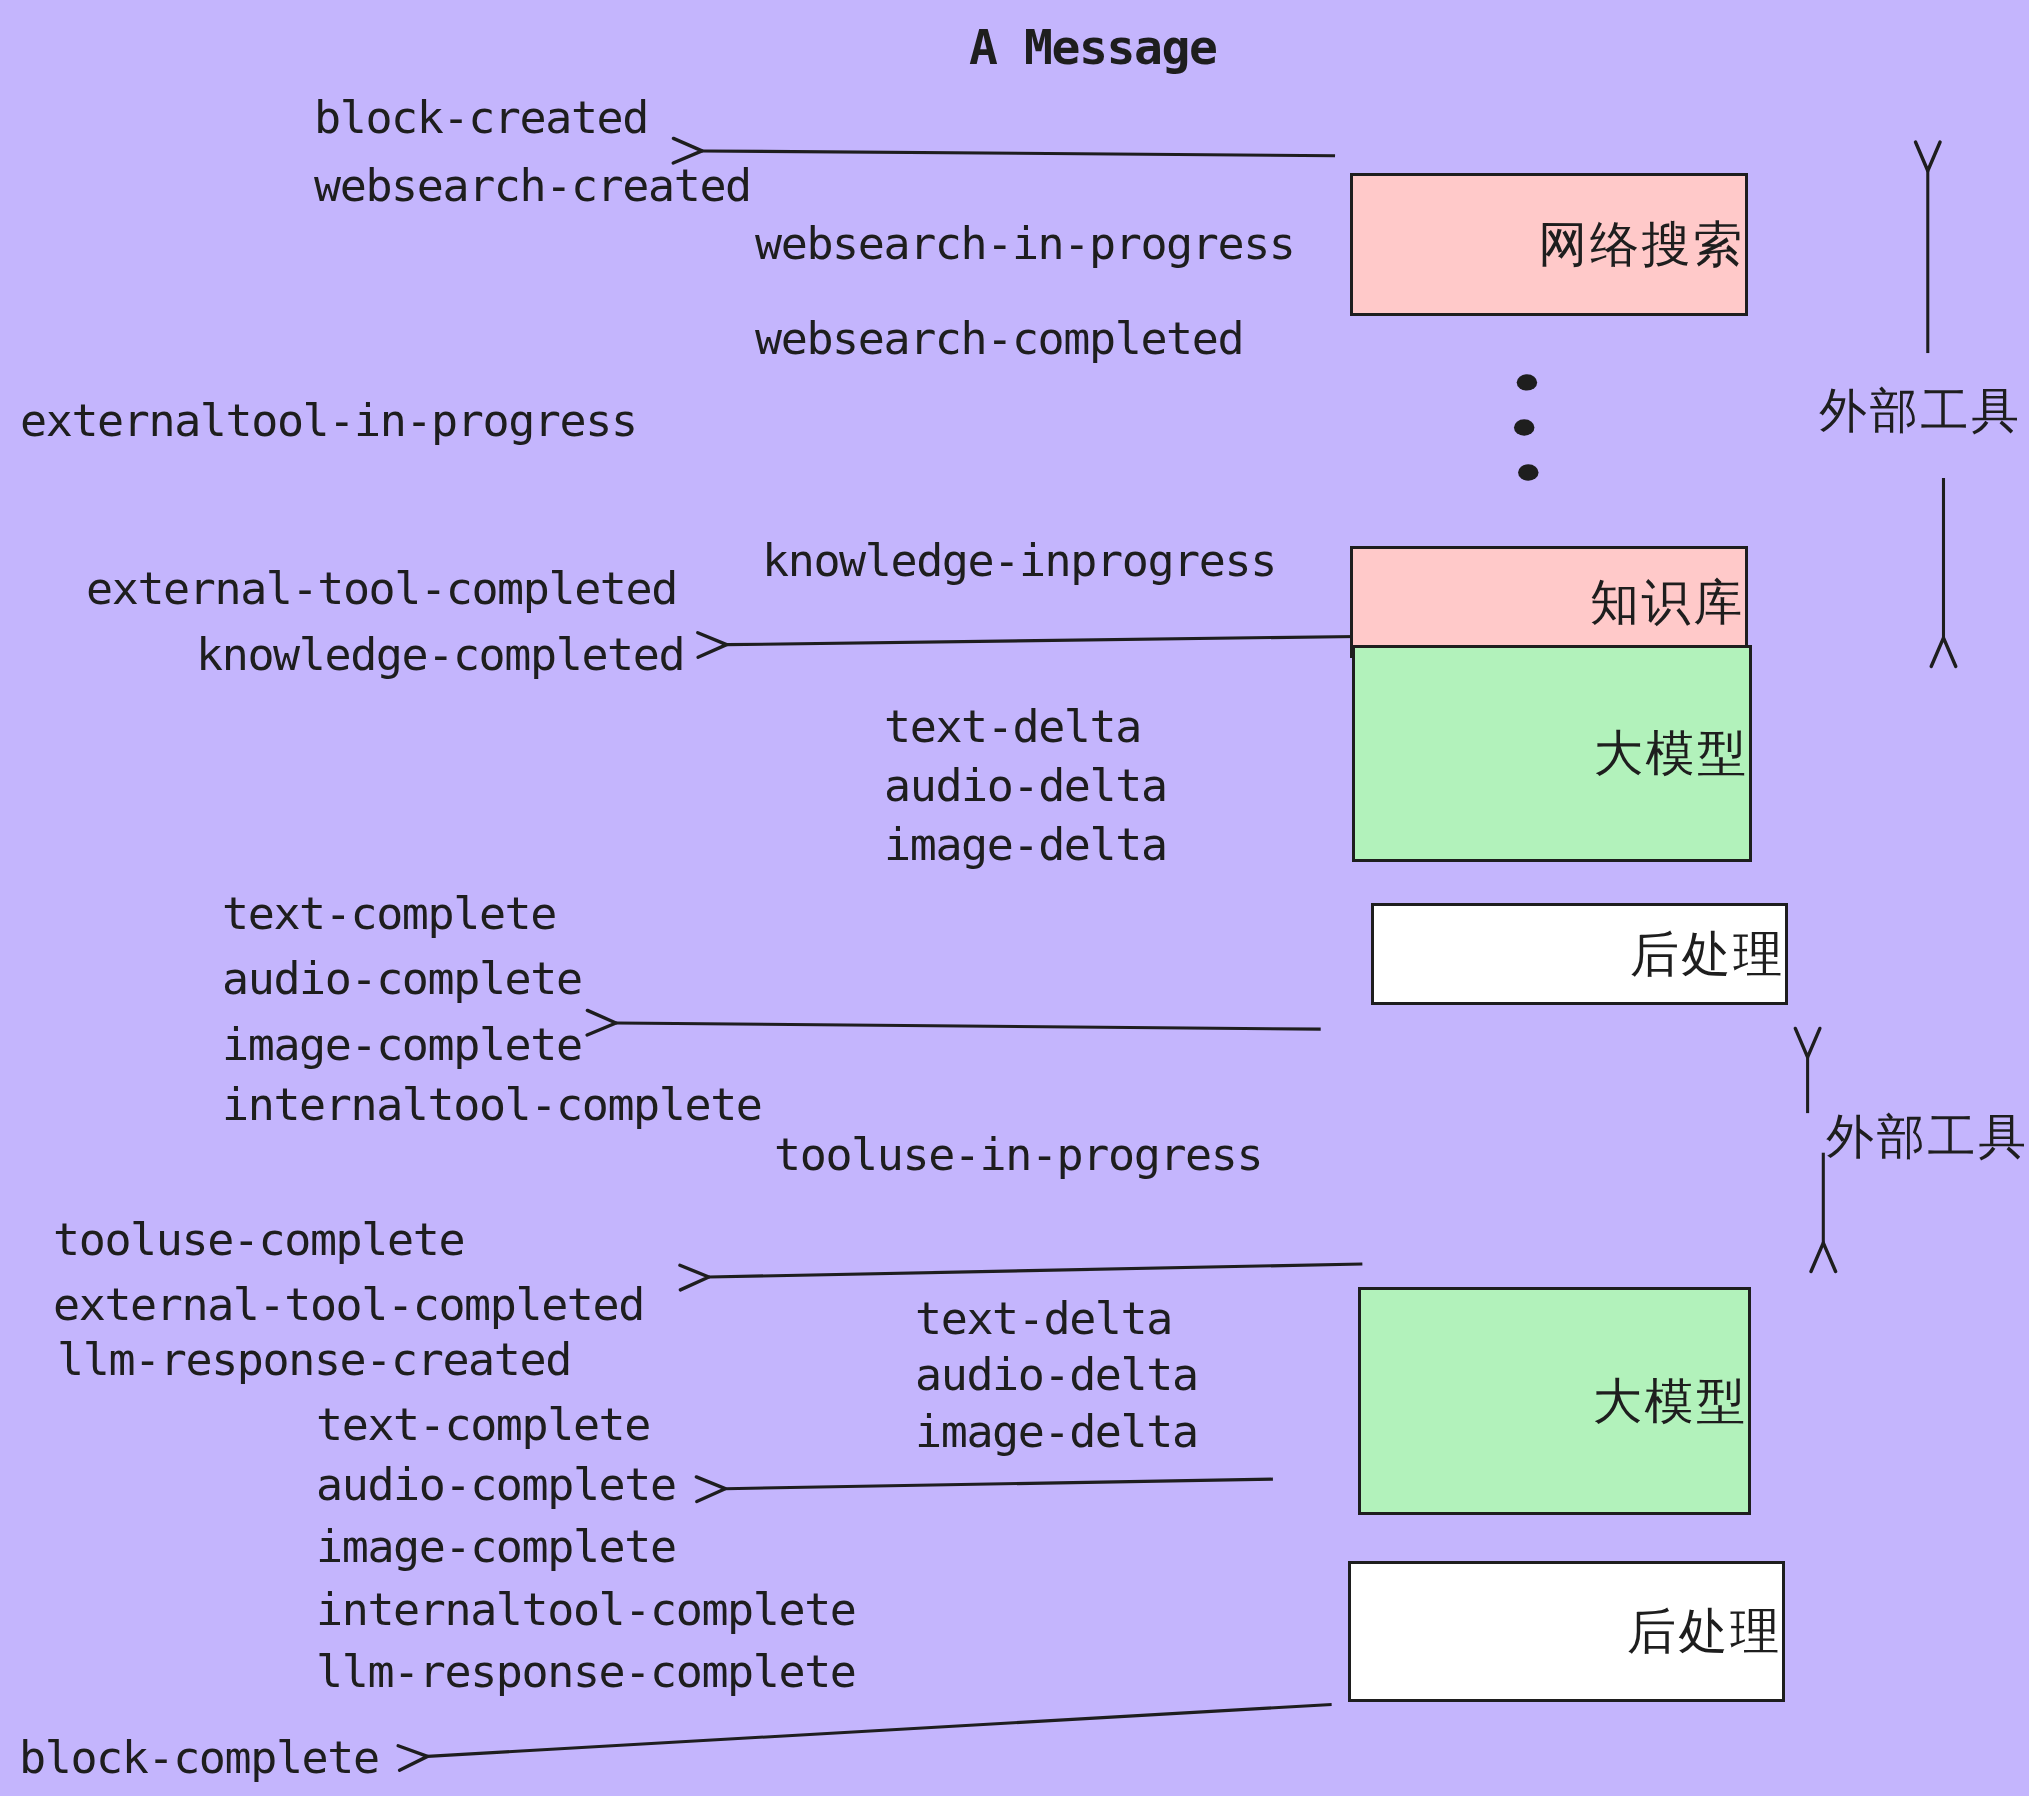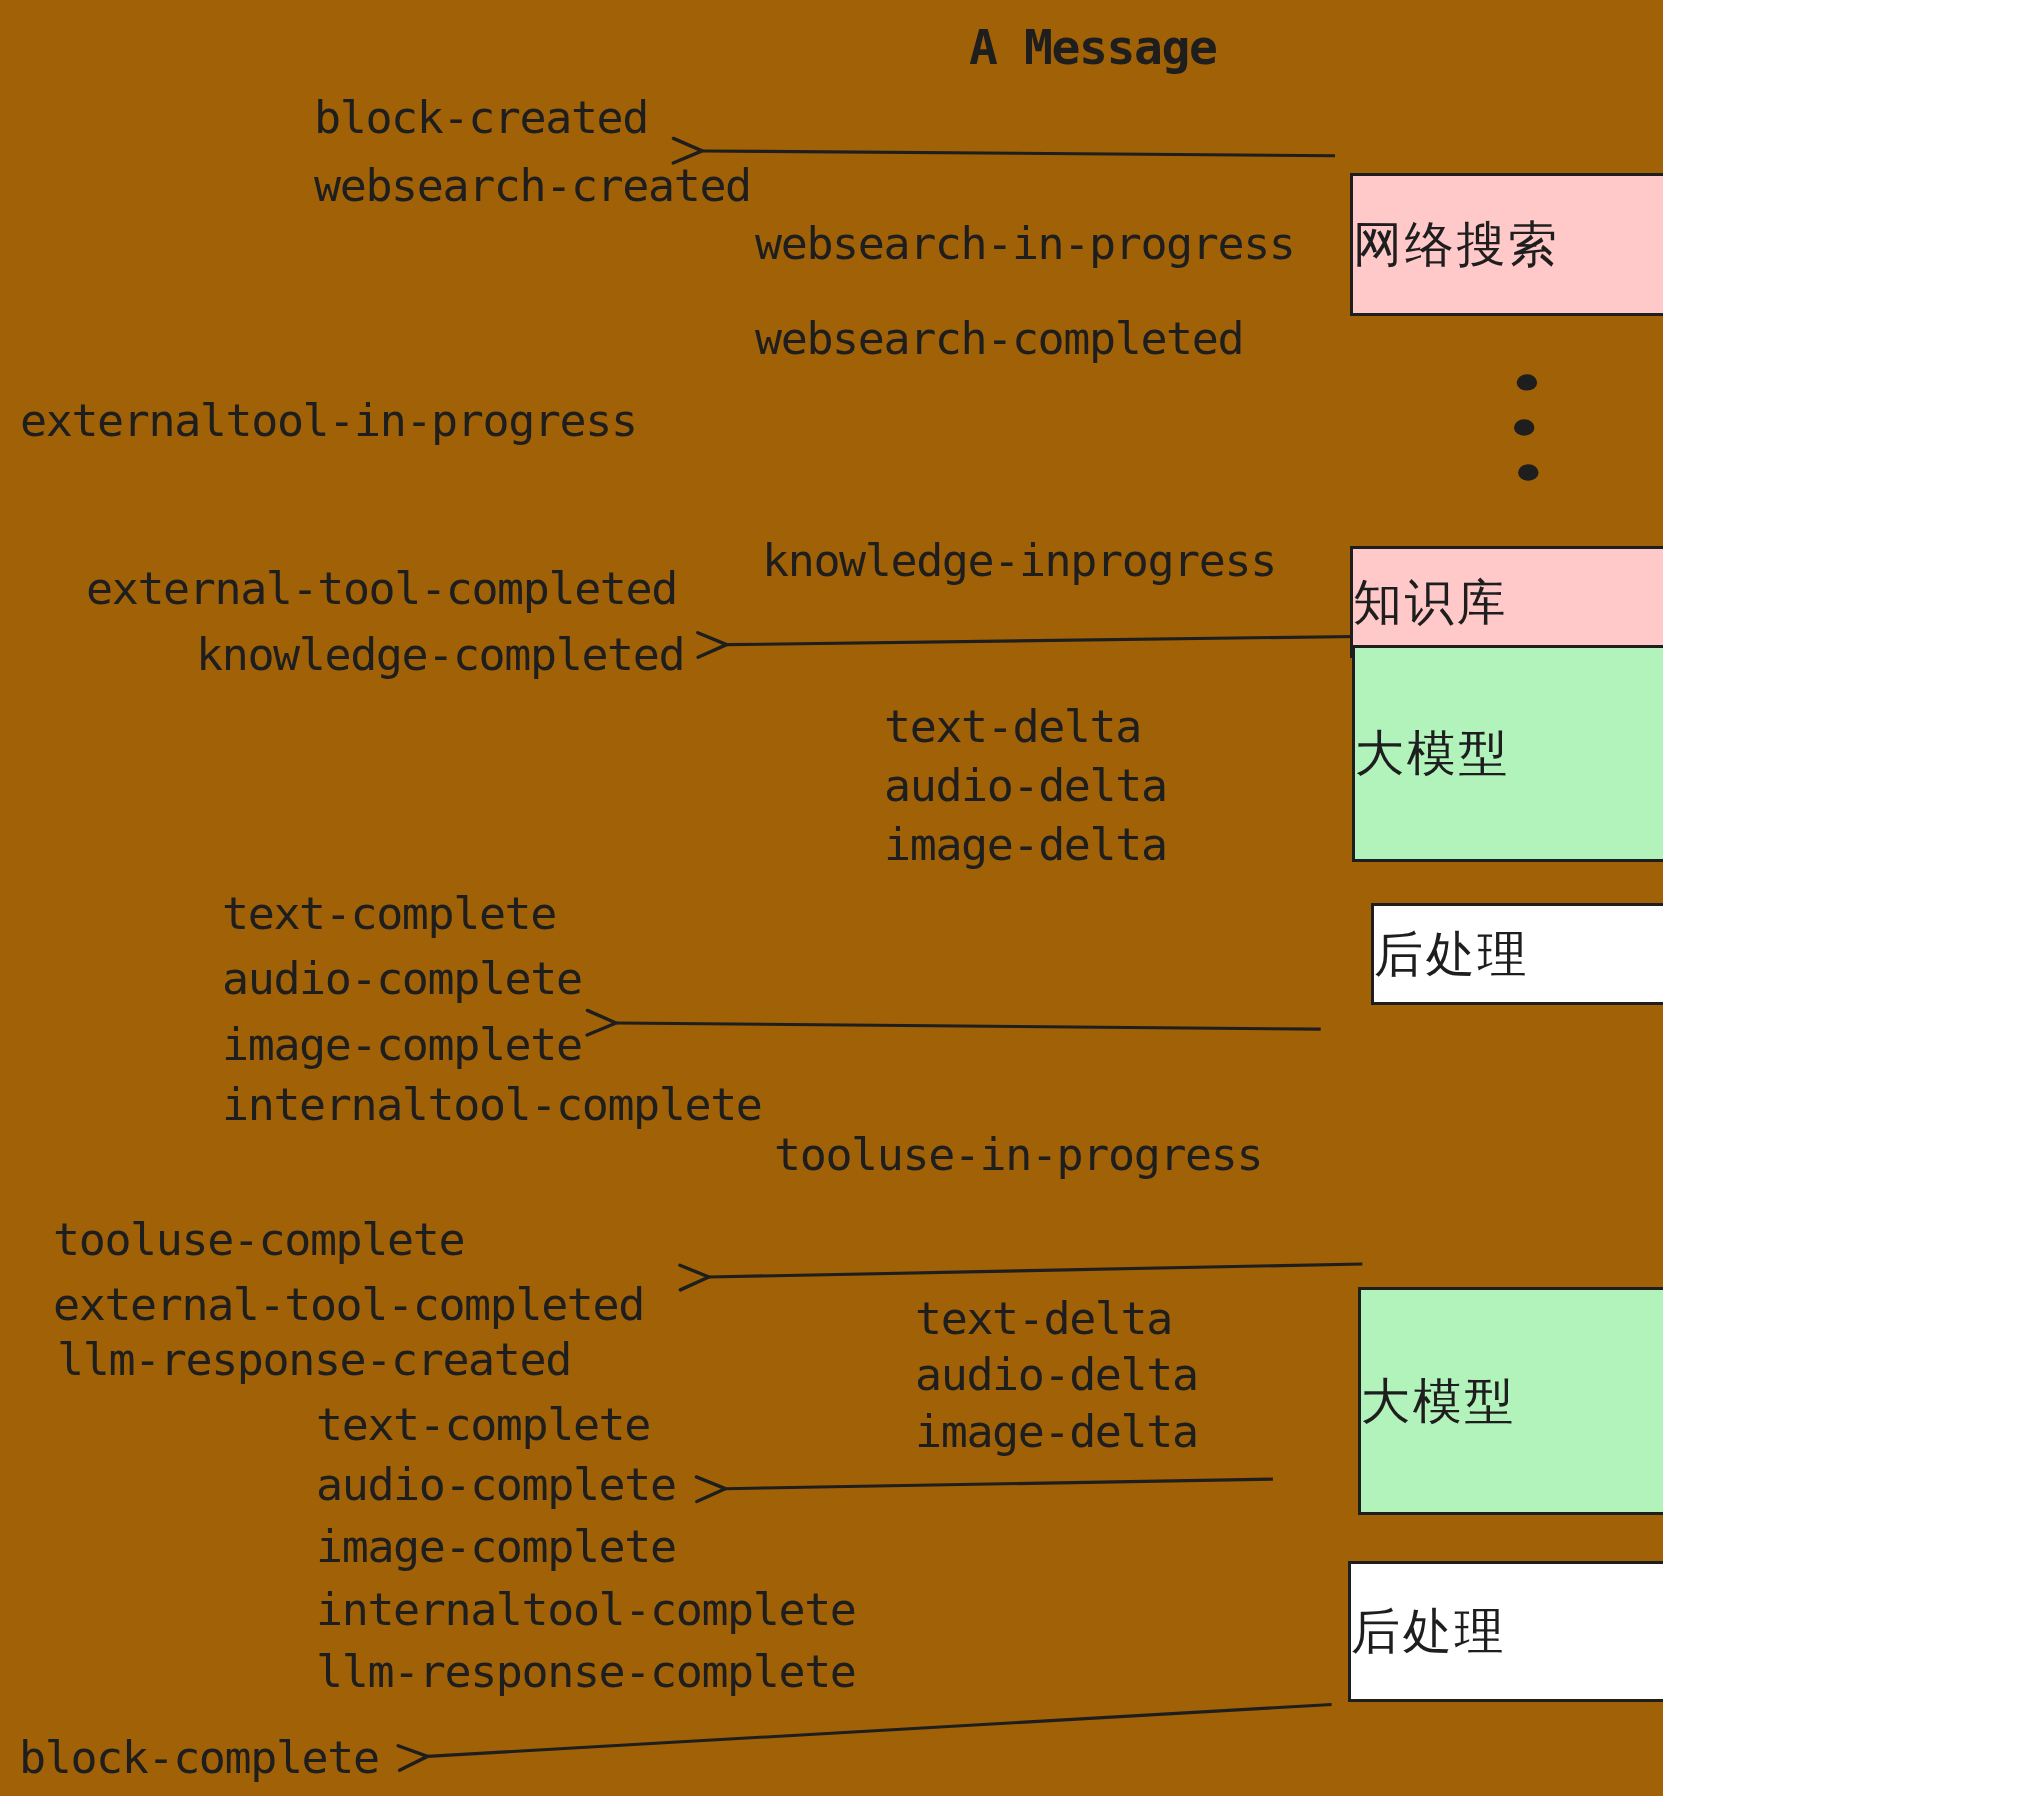--- a/index.html
+++ b/index.html
@@ -1,20 +1,20 @@
 <!DOCTYPE html>
 <html style="font-size:11px"><head>
 <meta charset="utf-8">
 <style>
   html,body{margin:0;padding:0;background:#ffffff;}
   .stage{
     position:relative;
-    width:1663px;
+    width:2029px;
     height:1796px;
-    background:#a16207;
+    background:#c4b5fd;
     overflow:hidden;
     font-family:"DejaVu Sans Mono","Liberation Mono",monospace;
     color:#1e1e1e;
   }
   .arrow-layer{
     position:absolute;
     left:0;top:0;
     width:2035px;height:1796px;
     pointer-events:none;
   }
@@ -34,21 +34,21 @@
     line-height:48px;
     font-weight:bold;
     letter-spacing:-1.4px;
   }
   .node{
     position:absolute;
     box-sizing:border-box;
     border:3.4px solid #1e1e1e;
     display:flex;
     align-items:center;
-    justify-content:flex-start;
+    justify-content:flex-end;
   }
   .node .lbl{
     font-family:"Liberation Sans","DejaVu Sans",sans-serif;
     font-size:49px;
     line-height:49px;
     color:#1e1e1e;
     letter-spacing:2.7px;
     white-space:nowrap;
   }
   .node .lbl.mono{

